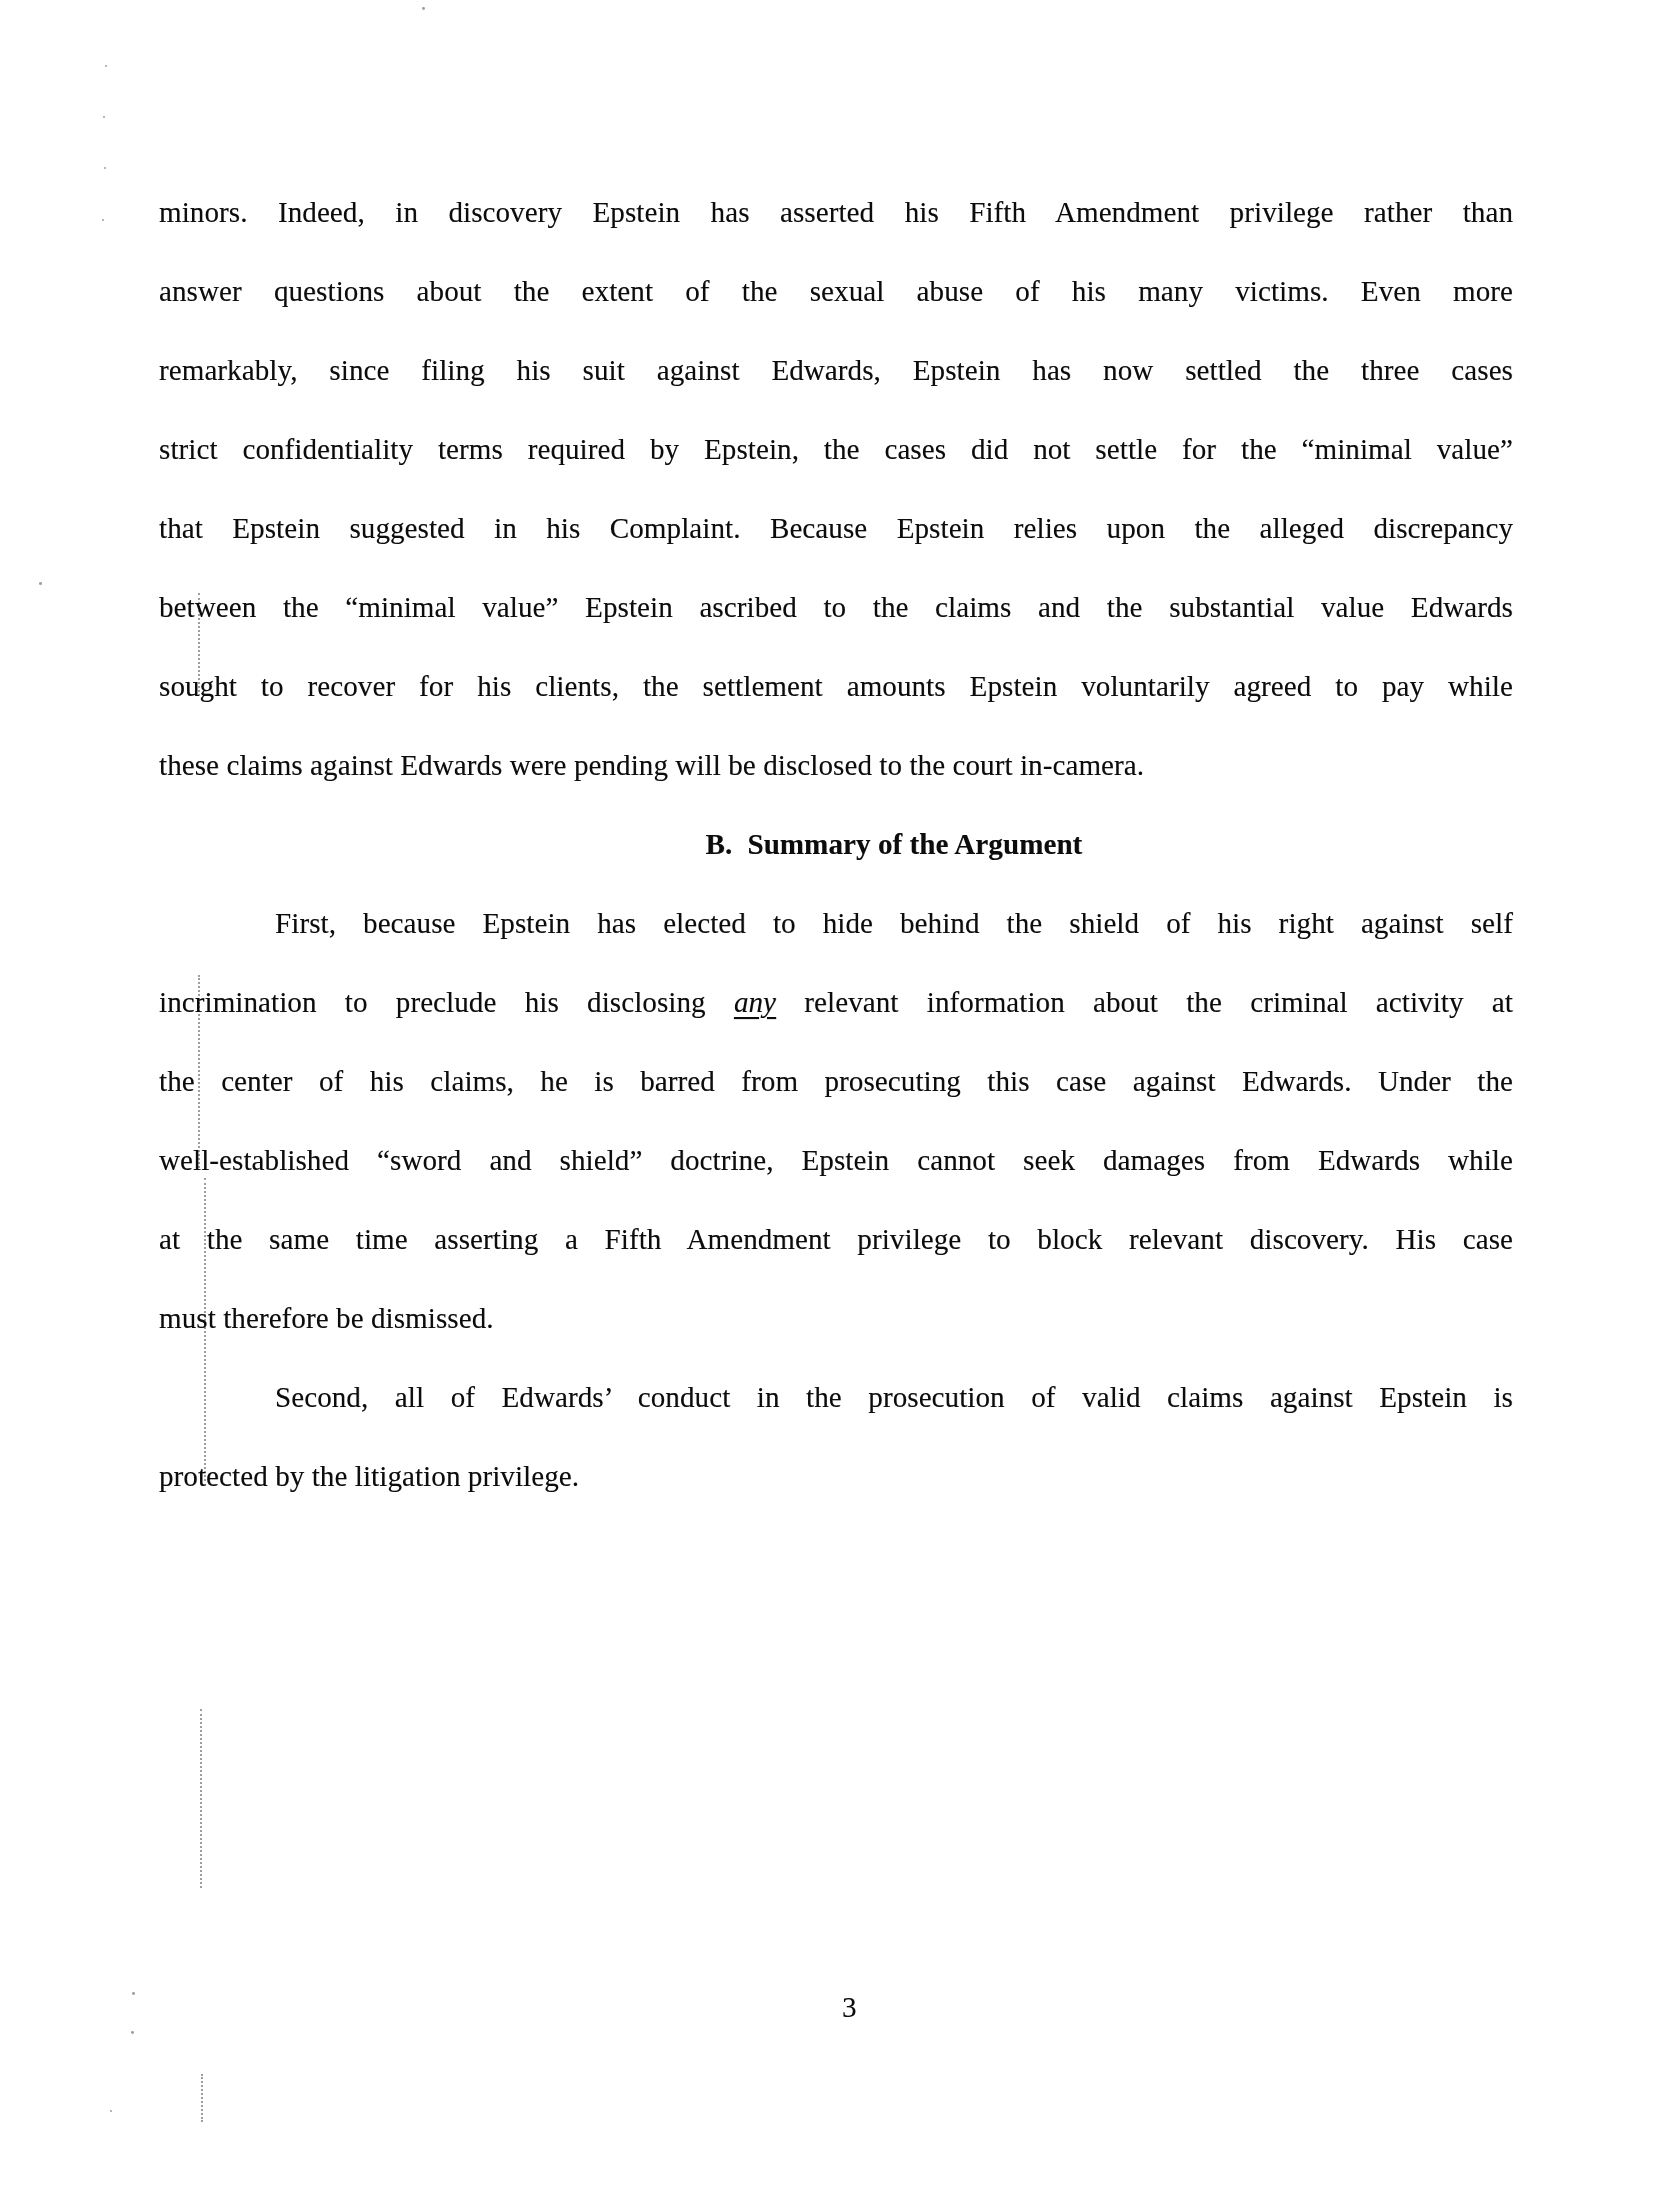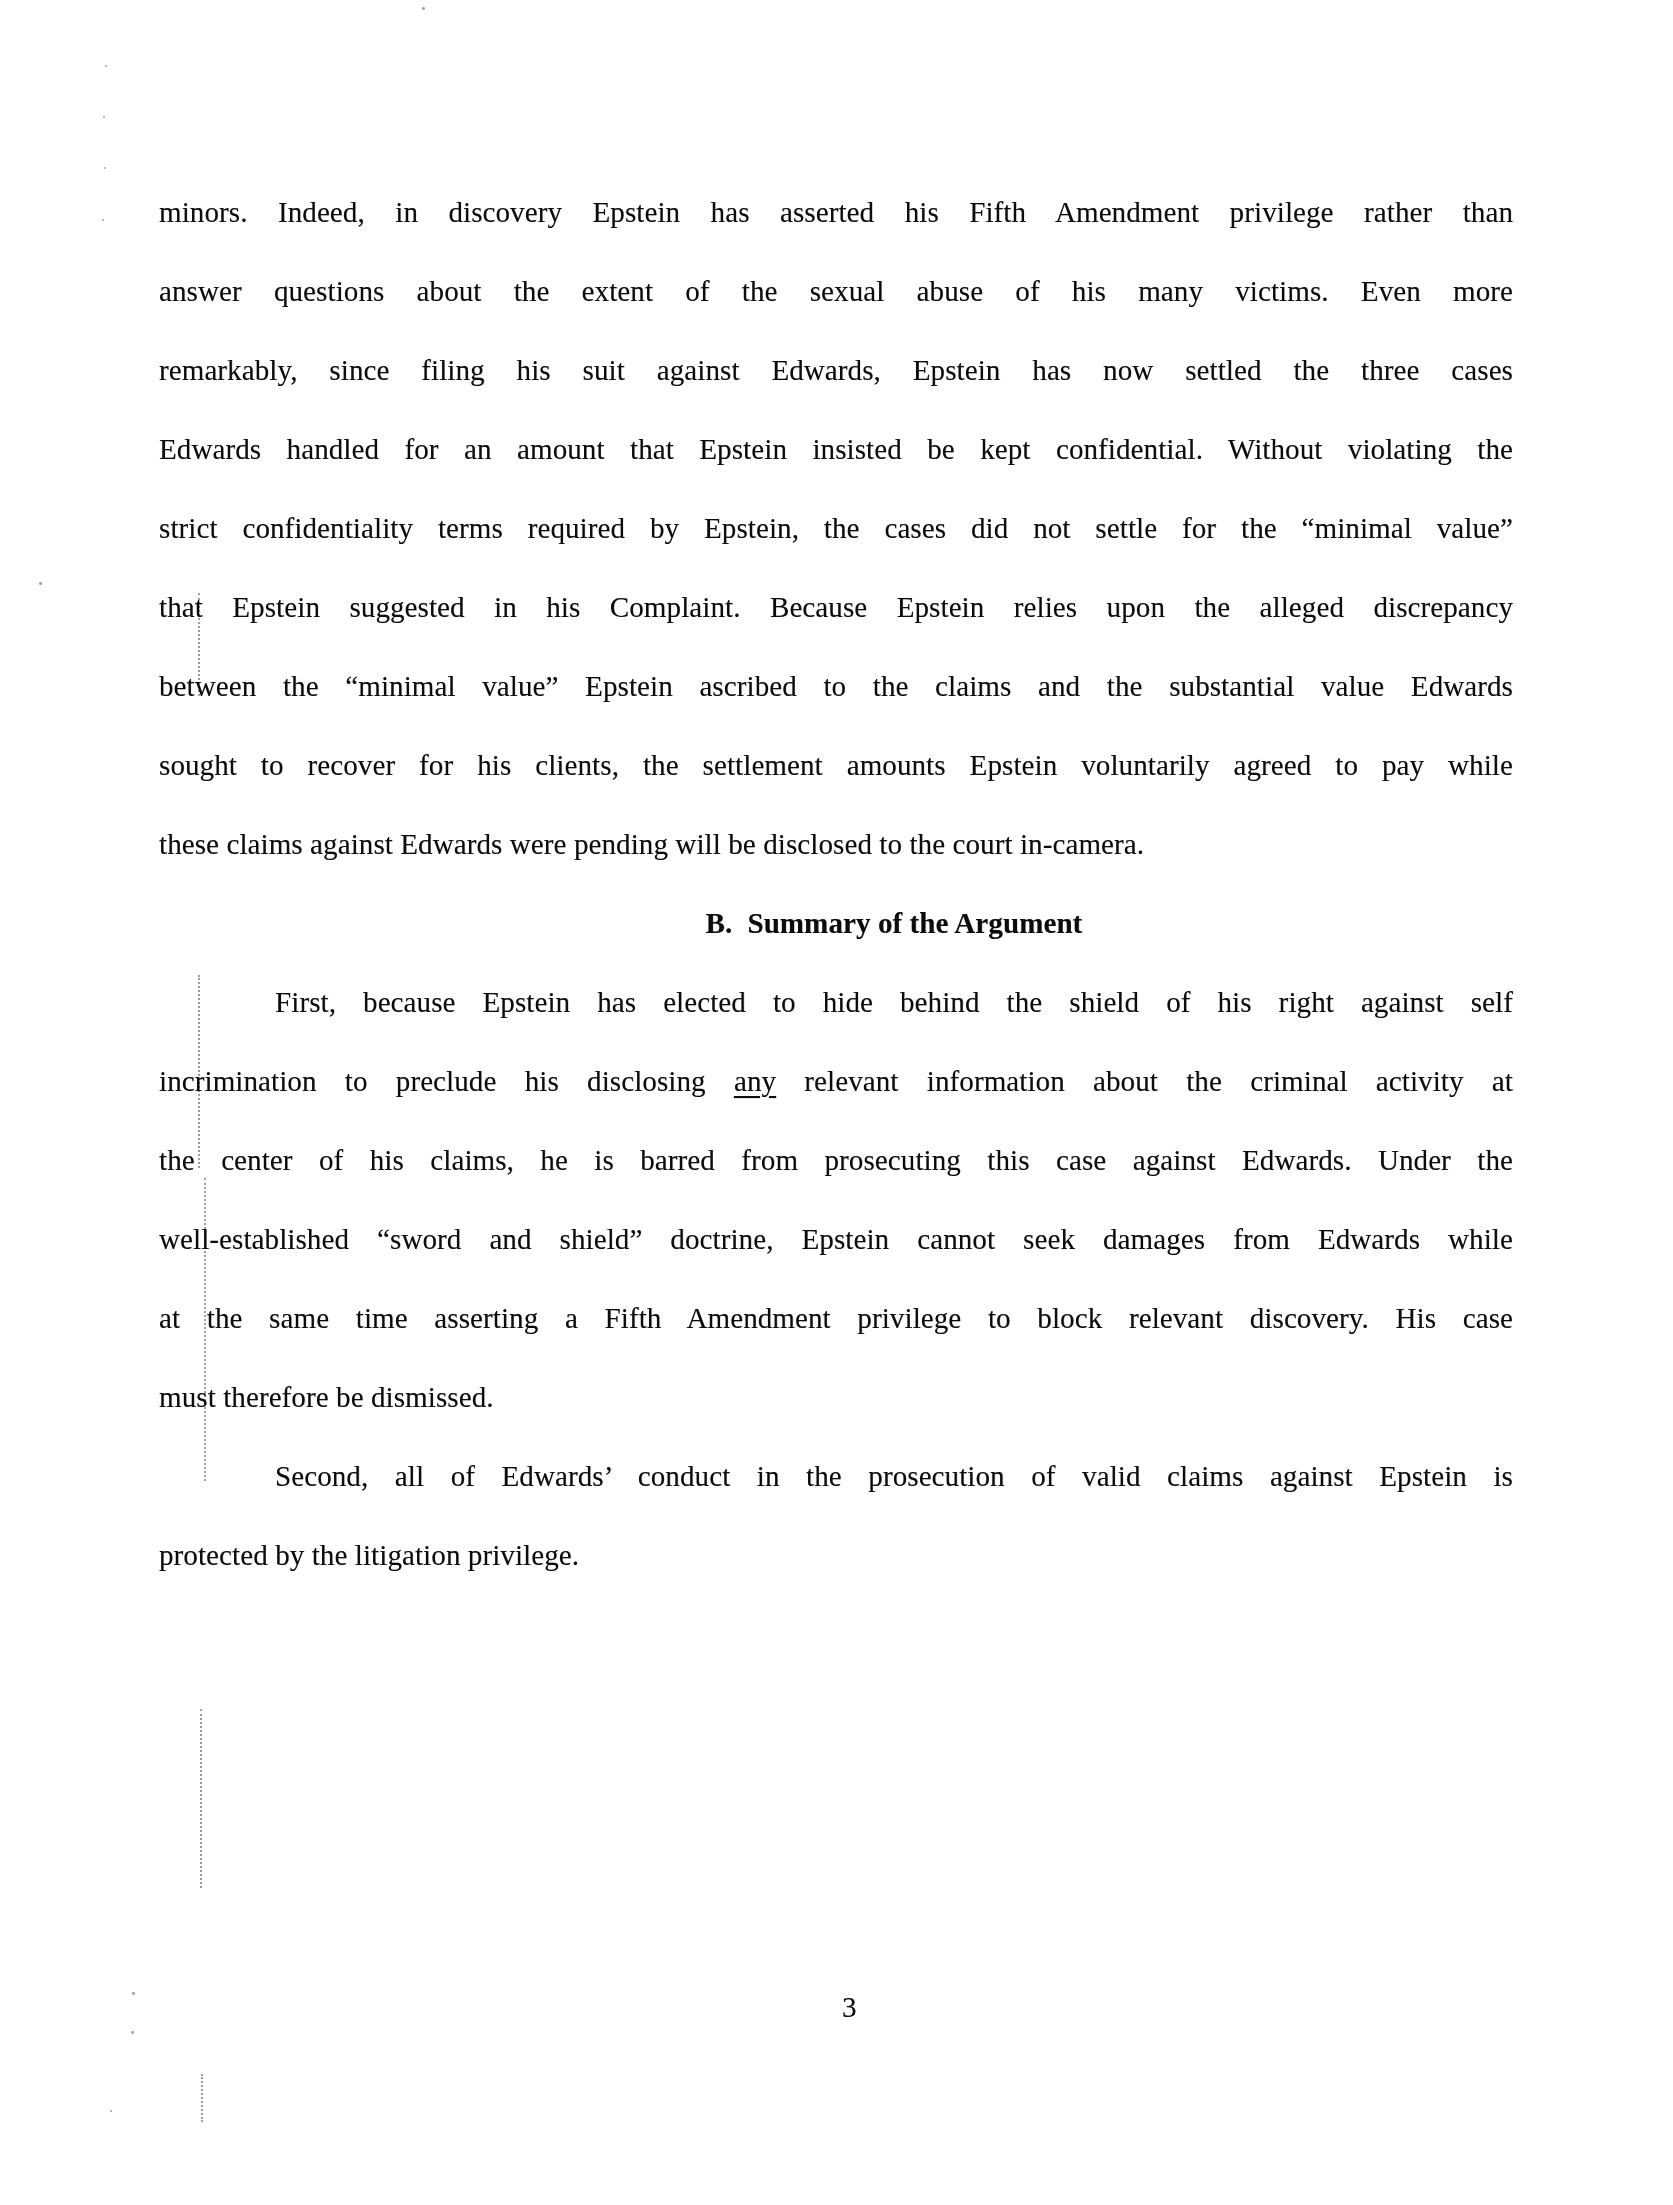--- a/index.html
+++ b/index.html
@@ -41,20 +41,21 @@
   .heading {
     font-weight: bold;
   }
   .heading .hnum {
     margin-right: 15px;
   }
   .u {
     text-decoration: underline;
     text-decoration-thickness: 2.1px;
     text-underline-offset: 4.8px;
+    font-style: italic;
   }
   .pageno {
     position: absolute;
     left: 842px;
     top: 1968px;
     font-size: 29px;
     line-height: 79px;
     text-shadow: 0.3px 0.3px 0 rgba(0,0,0,0.35);
   }
   
@@ -74,21 +75,20 @@
 <body>
 
 <div class="page">
 
   <div class="textblock">
 
     <div>
       <div class="line just">minors. Indeed, in discovery Epstein has asserted his Fifth Amendment privilege rather than</div>
       <div class="line just">answer questions about the extent of the sexual abuse of his many victims. Even more</div>
       <div class="line just">remarkably, since filing his suit against Edwards, Epstein has now settled the three cases</div>
-      <div class="line just">Edwards handled for an amount that Epstein insisted be kept confidential.  Without violating the</div>
       <div class="line just">strict confidentiality terms required by Epstein, the cases did not settle for the “minimal value”</div>
       <div class="line just">that Epstein suggested in his Complaint.  Because Epstein relies upon the alleged discrepancy</div>
       <div class="line just">between the “minimal value” Epstein ascribed to the claims and the substantial value Edwards</div>
       <div class="line just">sought to recover for his clients, the settlement amounts Epstein voluntarily agreed to pay while</div>
       <div class="line">these claims against Edwards were pending will be disclosed to the court in-camera.</div>
     </div>
 
     <div class="line heading ind">
       <span class="hnum">B.</span><span>Summary of the Argument</span>
     </div>

